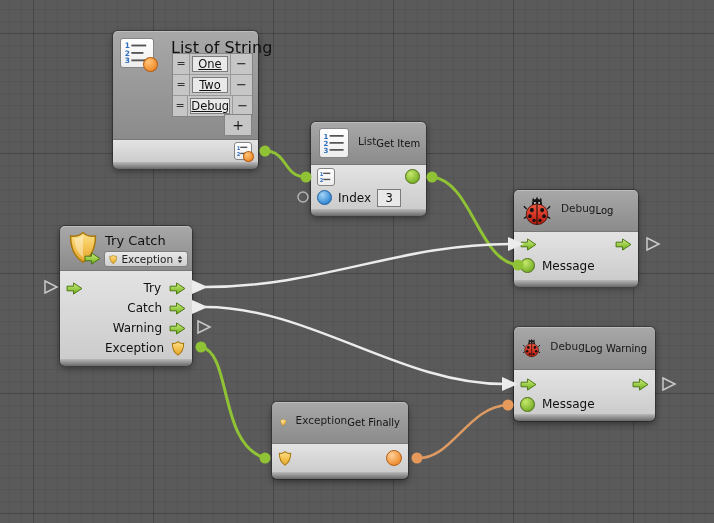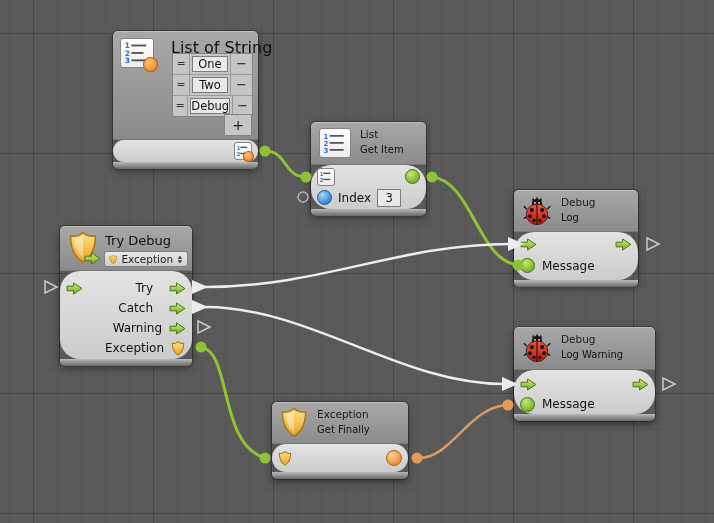--- a/index.html
+++ b/index.html
@@ -17,24 +17,24 @@
   }
   .node{
     position:absolute;border-radius:5px;z-index:2;
     box-shadow:0 3px 7px rgba(0,0,0,.45), 0 0 0 1px rgba(0,0,0,.28);
   }
   .node-header{
     position:relative;background:linear-gradient(#a8a8a8,#8b8b8b);
     border-radius:5px 5px 0 0;border-bottom:1px solid #787878;
     box-shadow:inset 0 1px 0 rgba(255,255,255,.25);
   }
-  .node-body{background:linear-gradient(#e3e3e3,#cccccc);border-radius:20px;}
+  .node-body{background:linear-gradient(#e3e3e3,#cccccc);}
   .node-foot{height:7px;background:linear-gradient(#b9b9b9,#696969);border-radius:0 0 5px 5px;}
   .hdr-flex{display:flex;align-items:center;height:100%;padding:0 8px;box-sizing:border-box;}
-  .titles{display:flex;flex-direction:column;justify-content:center;margin-left:9px;}
+  .titles{display:flex;flex-direction:row;justify-content:center;margin-left:9px;}
   .cat{font-size:10.5px;color:#1c1c1c;line-height:13px;}
   .title{font-size:10px;color:#111;line-height:17px;white-space:nowrap;}
   .prow{display:flex;align-items:center;box-sizing:border-box;}
   .plabel{font-size:12px;color:#111;}
   
   .dot-green{width:15px;height:15px;border-radius:50%;
     background:radial-gradient(circle at 35% 30%, #c6e96c, #7cb22b 72%);
     border:1.5px solid #4d6f15;box-sizing:border-box;}
   .dot-blue{width:15px;height:15px;border-radius:50%;
     background:radial-gradient(circle at 35% 30%, #a6d4f6, #2f86d3 75%);
@@ -49,21 +49,21 @@
   .badge-orange{position:absolute;right:-5px;bottom:-5px;width:13px;height:13px;border-radius:50%;
     background:radial-gradient(circle at 35% 30%, #ffc478, #ef8c2c 75%);
     border:1px solid rgba(170,85,10,.85);}
   .badge-sm{width:9px;height:9px;right:-3px;bottom:-3px;}
   
   .leditor{position:absolute;left:59px;top:22px;width:79px;background:#c6c6c6;border:1px solid #848484;}
   .lrow{display:flex;align-items:center;height:20px;border-bottom:1px solid #9a9a9a;}
   .lrow:last-child{border-bottom:none;}
   .lhandle{width:16px;text-align:center;font-size:11px;color:#333;border-right:1px solid #9a9a9a;line-height:20px;}
   .lfield{flex:1;margin:2px;background:#e9e9e9;border:1px solid #7c7c7c;height:14px;
-    font-size:11.5px;color:#111;display:flex;align-items:center;justify-content:center;}
+    font-size:11.5px;color:#111;display:flex;align-items:center;justify-content:center;text-decoration:underline;}
   .lminus{width:21px;text-align:center;font-size:13px;color:#1a1a1a;border-left:1px solid #9a9a9a;line-height:20px;}
   .lplus{position:absolute;left:111px;top:83px;width:26px;height:20px;background:#c6c6c6;
     border:1px solid #848484;font-size:14px;color:#1a1a1a;display:flex;align-items:center;justify-content:center;}
   .vfield{background:#e9e9e9;border:1px solid #7c7c7c;font-size:11.5px;color:#111;
     display:flex;align-items:center;justify-content:center;}
   
   .dropdown{position:absolute;left:44px;top:25px;width:84px;height:16px;border-radius:3px;
     background:linear-gradient(#e9e9e9,#cfcfcf);border:1px solid #808080;
     display:flex;align-items:center;padding:0 4px;box-sizing:border-box;gap:4px;}
   .dd-label{font-size:10.5px;color:#222;flex:1;text-align:center;}
@@ -225,44 +225,44 @@
 
 <div class="node" style="left:60px;top:226px;width:132px;height:139px">
   <div class="node-header" style="height:44px">
     <svg viewBox="0 0 20 22" width="30" height="33" style="position:absolute;left:8px;top:5px">
       <path d="M10,1 C12,3 15.5,3.8 18.3,3.4 C18.3,10.5 16.5,16.8 10,20.8 C3.5,16.8 1.7,10.5 1.7,3.4 C4.5,3.8 8,3 10,1 Z" fill="url(#gGold)" stroke="#a8780f" stroke-width="1"></path>
       <path d="M10,3 C8.8,4.1 6.5,4.8 4.2,4.9 C4.4,9.8 5.9,14.3 10,17.6 Z" fill="rgba(255,255,255,0.38)"></path>
     </svg>
     <svg viewBox="0 0 18 14" width="17" height="13" style="position:absolute;left:24px;top:26px">
       <path d="M1,4.5 H8 V1 L17,7 8,13 V9.5 H1 Z" fill="url(#gArrow)" stroke="#44700e" stroke-width="1"></path>
     </svg>
-    <div class="title" style="position:absolute;left:45px;top:6px;font-size:13px">Try Debug</div>
+    <div class="title" style="position:absolute;left:45px;top:6px;font-size:13px">Try Catch</div>
     <div class="dropdown">
       <svg viewBox="0 0 20 22" width="10" height="11">
         <path d="M10,1 C12,3 15.5,3.8 18.3,3.4 C18.3,10.5 16.5,16.8 10,20.8 C3.5,16.8 1.7,10.5 1.7,3.4 C4.5,3.8 8,3 10,1 Z" fill="url(#gGold)" stroke="#a8780f" stroke-width="1.5"></path>
       </svg>
       <div class="dd-label">Exception</div>
       <svg viewBox="0 0 8 12" width="7" height="11">
         <polygon points="1,5 4,1 7,5" fill="#333"></polygon>
         <polygon points="1,7 4,11 7,7" fill="#333"></polygon>
       </svg>
     </div>
   </div>
   <div class="node-body" style="height:88px;padding-top:7px;box-sizing:border-box">
-    <div class="prow" style="height:20px;padding:0 6px;gap:16px">
+    <div class="prow" style="height:20px;padding:0 6px;gap:8px">
       <svg viewBox="0 0 18 14" width="17" height="13">
         <path d="M1,4.5 H8 V1 L17,7 8,13 V9.5 H1 Z" fill="url(#gArrow)" stroke="#44700e" stroke-width="1"></path>
       </svg>
       <div class="spacer"></div>
       <div class="plabel">Try</div>
       <svg viewBox="0 0 18 14" width="17" height="13">
         <path d="M1,4.5 H8 V1 L17,7 8,13 V9.5 H1 Z" fill="url(#gArrow)" stroke="#44700e" stroke-width="1"></path>
       </svg>
     </div>
-    <div class="prow" style="height:20px;padding:0 6px;gap:16px">
+    <div class="prow" style="height:20px;padding:0 6px;gap:7px">
       <div class="spacer"></div>
       <div class="plabel">Catch</div>
       <svg viewBox="0 0 18 14" width="17" height="13">
         <path d="M1,4.5 H8 V1 L17,7 8,13 V9.5 H1 Z" fill="url(#gArrow)" stroke="#44700e" stroke-width="1"></path>
       </svg>
     </div>
     <div class="prow" style="height:20px;padding:0 6px;gap:7px">
       <div class="spacer"></div>
       <div class="plabel">Warning</div>
       <svg viewBox="0 0 18 14" width="17" height="13">

